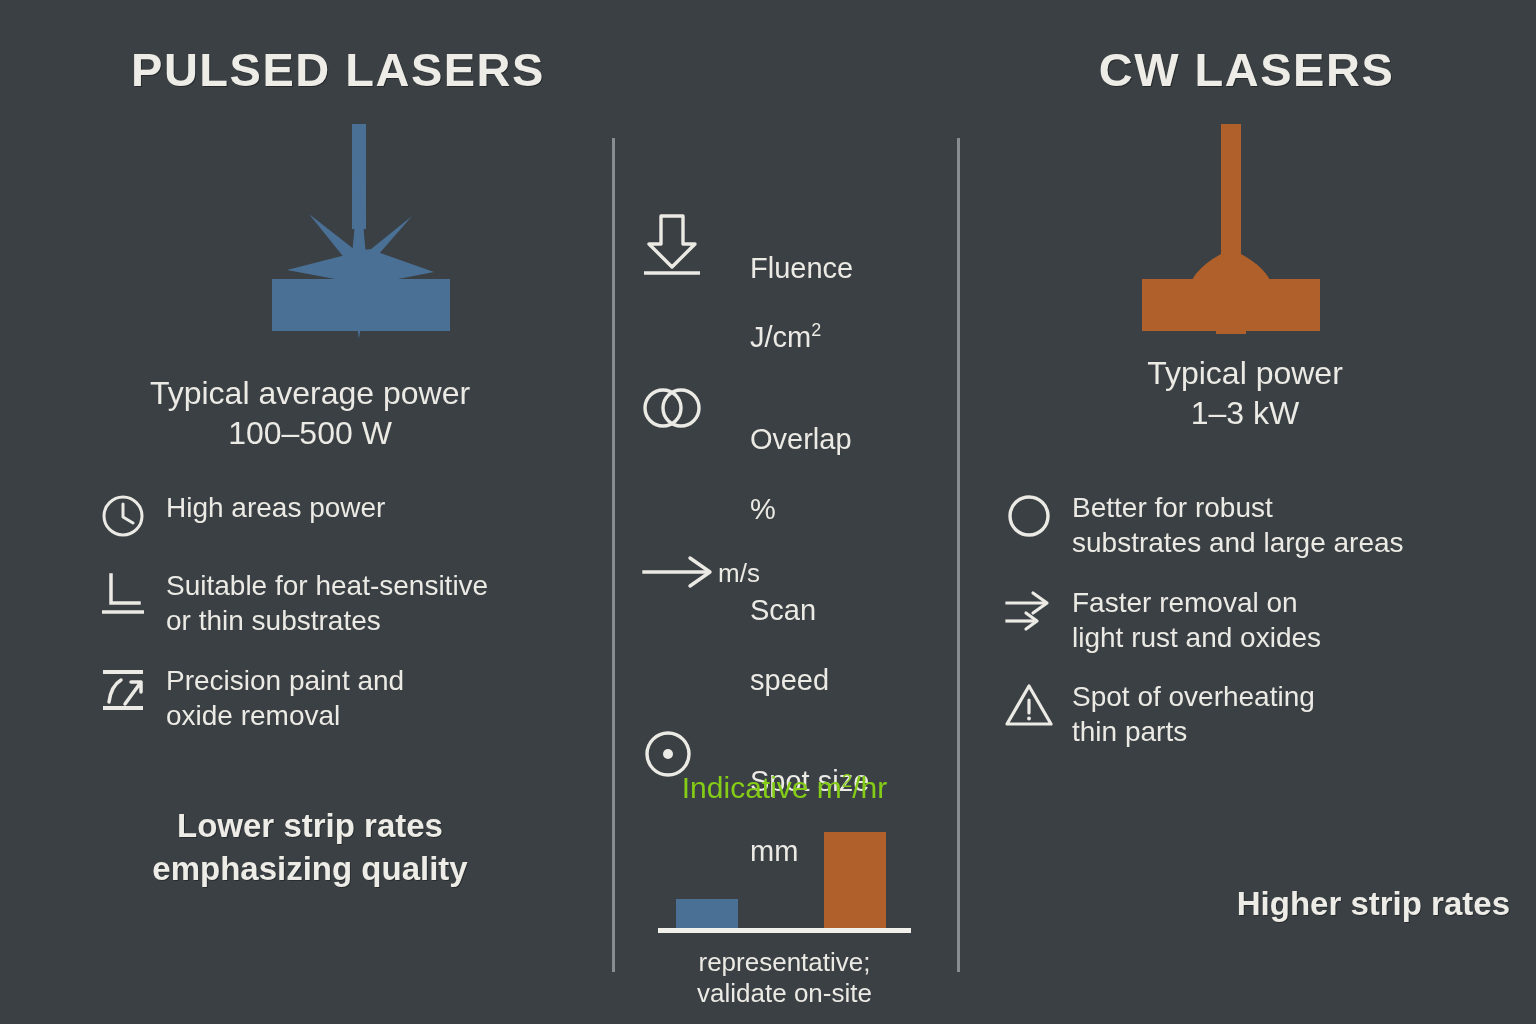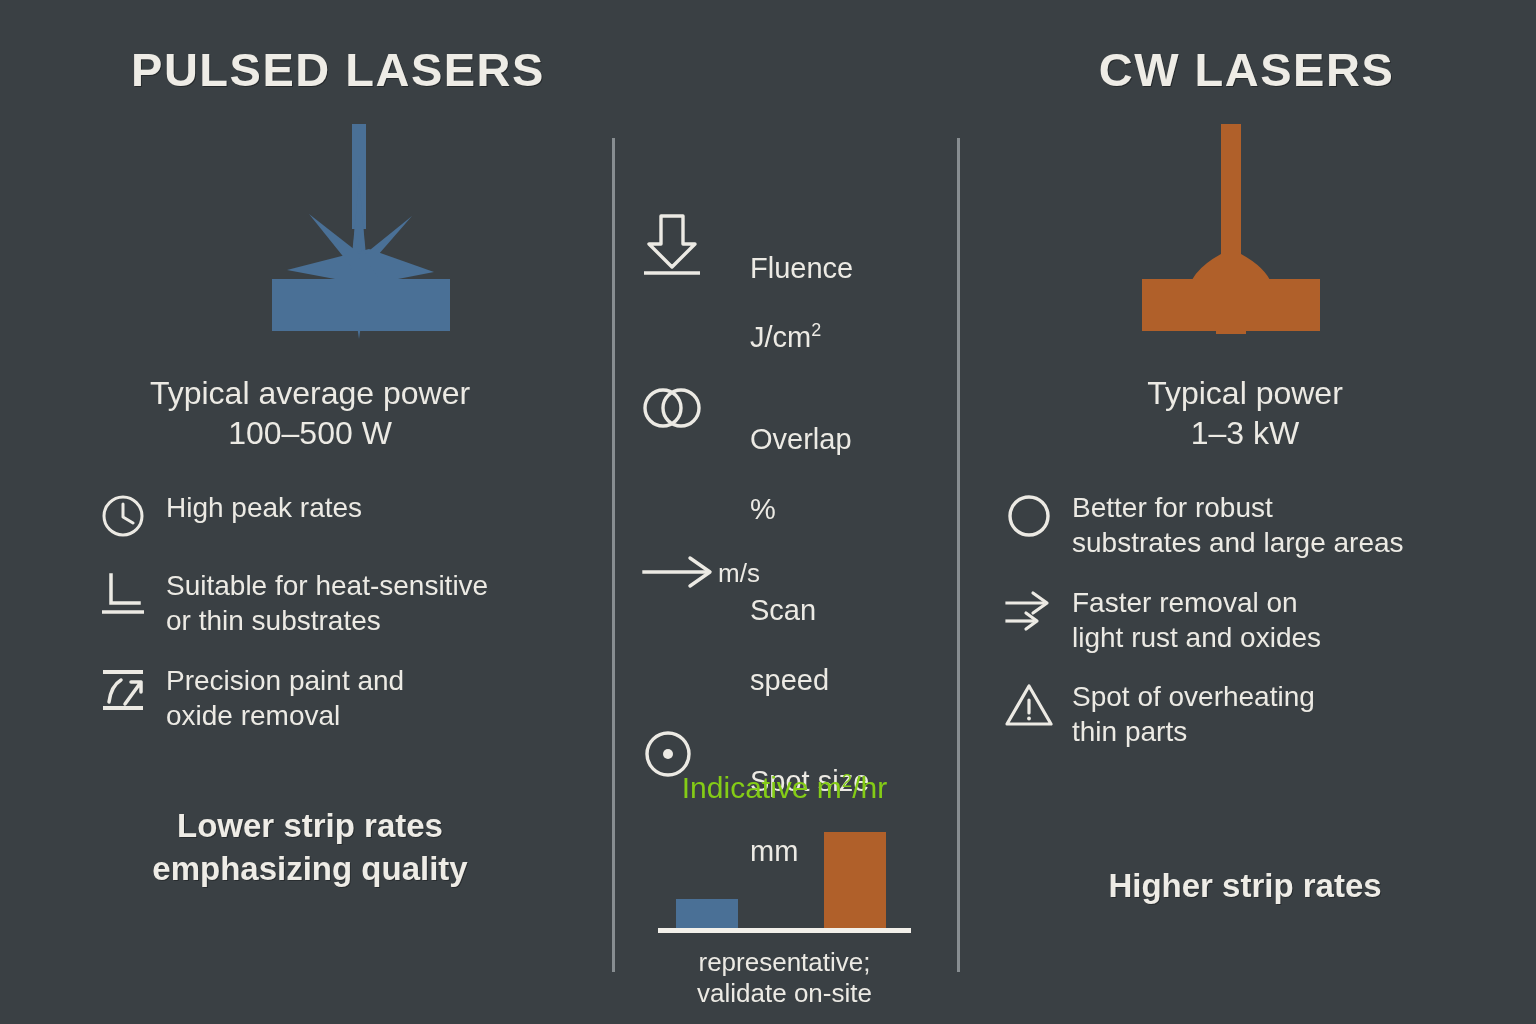--- a/index.html
+++ b/index.html
@@ -45,21 +45,21 @@
   
   .stat {
     position:absolute;
     font-size:32px;
     line-height:1.24;
     text-align:center;
     color:#eceae4;
     white-space:pre-line;
   }
   .stat.pulsed { left:40px; width:540px; top:374px; }
-  .stat.cw     { left:980px; width:530px; top:374px; }
+  .stat.cw     { left:980px; width:530px; top:354px; }
 
   
   .bullets { position:absolute; }
   .bullets.pulsed { left:92px; top:488px; width:510px; }
   .bullets.cw     { left:998px; top:488px; width:520px; }
 
   .bullet {
     display:flex;
     align-items:flex-start;
     margin-bottom:22px;
@@ -86,21 +86,21 @@
     position:absolute;
     font-size:33px;
     font-weight:bold;
     line-height:1.3;
     text-align:center;
     color:#eeece6;
     text-shadow:1px 1px 0 rgba(0,0,0,.3);
     white-space:pre-line;
   }
   .tagline.pulsed { left:30px; width:560px; top:805px; }
-  .tagline.cw     { left:980px; width:530px; top:865px; }
+  .tagline.cw     { left:980px; width:530px; top:883px;text-align:right; }
 
   
   .metrics { position:absolute; left:640px; top:212px; width:306px; }
   .metric {
     display:flex;
     align-items:flex-start;
     margin-bottom:28px;
   }
   .metric .m-ico {
     flex:0 0 auto;
@@ -190,21 +190,21 @@
 
   <div class="bullets pulsed">
 
     <div class="bullet">
       <span class="ico">
         <svg width="46" height="46" viewBox="0 0 46 46">
           <circle cx="23" cy="23" r="19" fill="none" stroke="#eceae4" stroke-width="3"></circle>
           <path d="M23 11 L23 24 L33 30" fill="none" stroke="#eceae4" stroke-width="3" stroke-linecap="round" stroke-linejoin="round"></path>
         </svg>
       </span>
-      <span class="btxt">High peak rates</span>
+      <span class="btxt">High areas power</span>
     </div>
 
     <div class="bullet">
       <span class="ico">
         <svg width="50" height="50" viewBox="0 0 50 50">
           <path d="M13 6 L13 34 L41 34" fill="none" stroke="#eceae4" stroke-width="3.5" stroke-linecap="square"></path>
           <line x1="4" y1="43" x2="46" y2="43" stroke="#eceae4" stroke-width="3.5"></line>
         </svg>
       </span>
       <span class="btxt">Suitable for heat-sensitive

